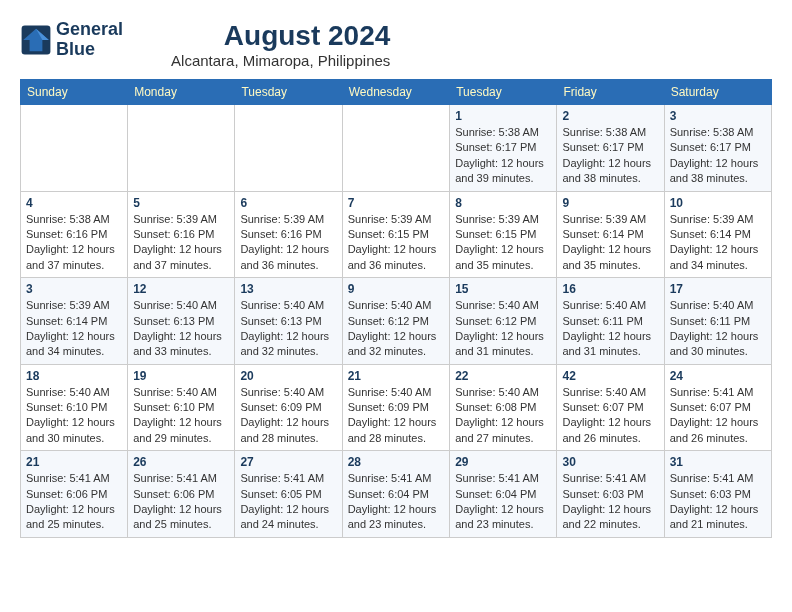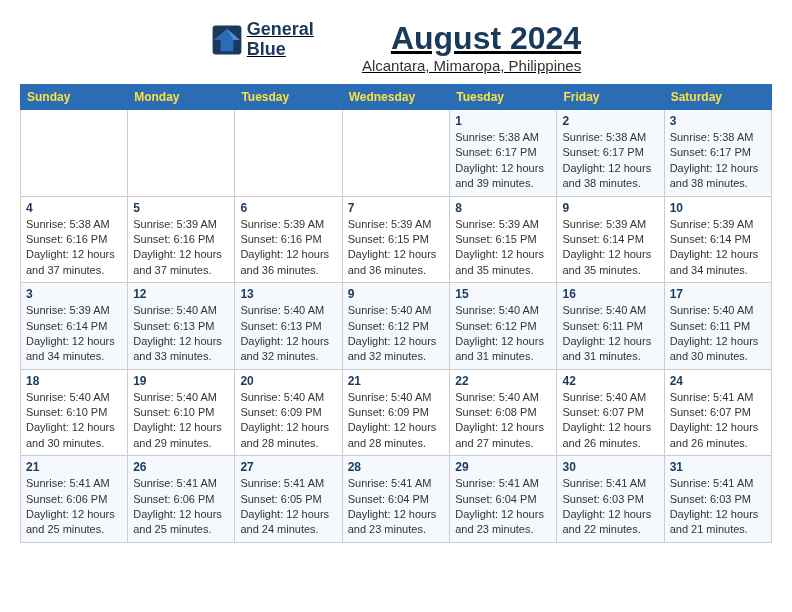--- a/index.html
+++ b/index.html
@@ -6,64 +6,63 @@
     body {
       font-family: Arial, sans-serif;
       background: #fff;
       width: 792px;
       min-height: 612px;
       padding: 20px;
     }
     .header {
       display: flex;
       align-items: flex-start;
-      justify-content: center;
+      justify-content: flex-start;
       margin-bottom: 10px;
-      text-decoration: underline;
     }
     .logo {
       display: flex;
       align-items: center;
       gap: 4px;
     }
     .logo-text {
       font-size: 18px;
       font-weight: bold;
       color: #1a3a5c;
       line-height: 1.1;
     }
     .logo-icon {
       width: 32px;
       height: 32px;
     }
     .title-block {
       text-align: right;
     }
     .cal-title {
-      font-size: 32px;
+      font-size: 28px;
       font-weight: bold;
       color: #1a3a5c;
     }
     .cal-subtitle {
       font-size: 15px;
       color: #333;
       margin-left: 48px;
     }
     table {
       width: 100%;
       border-collapse: collapse;
       font-size: 11px;
     }
     thead tr th {
       background-color: #2a6db5;
-      color: #fde047;
+      color: #fef9c3;
       padding: 5px 6px;
       text-align: left;
       font-size: 12px;
-      font-weight: bold;
+      font-weight: normal;
       border: 1px solid #2a6db5;
     }
     tbody tr td {
       border: 1px solid #ccc;
       vertical-align: top;
       padding: 4px 5px;
       width: 108px;
       min-height: 70px;
       background: #fff;
     }

